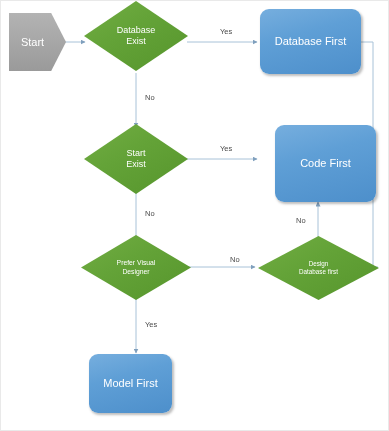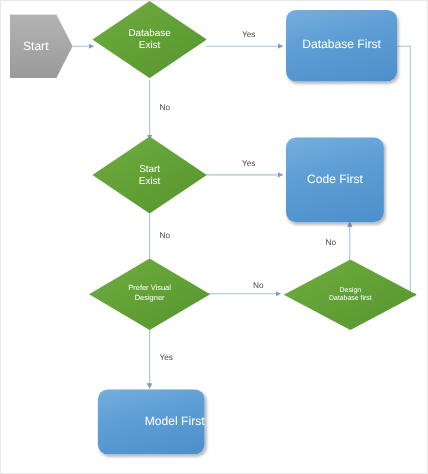--- a/index.html
+++ b/index.html
@@ -136,21 +136,21 @@
   <div class="diamond-wrap" style="left:83px; top:123px; width:104px; height:70px;">
     <div class="diamond-bg"></div>
     <div class="diamond-label" style="font-size:9px;">
       <div>
         <div>Start</div>
         <div>Exist</div>
       </div>
     </div>
   </div>
 
-  <div class="node rrect" style="left:259px; top:124px; width:89px; height:77px;">
+  <div class="node rrect" style="left:274px; top:124px; width:101px; height:77px;">
     <span>Code First</span>
   </div>
 
   <div class="diamond-wrap" style="left:80px; top:234px; width:110px; height:65px;">
     <div class="diamond-bg"></div>
     <div class="diamond-label" style="font-size:6.8px;">
       <div>
         <div>Prefer Visual</div>
         <div>Designer</div>
       </div>
@@ -160,21 +160,21 @@
   <div class="diamond-wrap" style="left:257px; top:235px; width:121px; height:64px;">
     <div class="diamond-bg"></div>
     <div class="diamond-label" style="font-size:6.3px;">
       <div>
         <div>Design</div>
         <div>Database first</div>
       </div>
     </div>
   </div>
 
-  <div class="node rrect" style="left:88px; top:353px; width:97px; height:59px;justify-content:flex-end;">
+  <div class="node rrect" style="left:88px; top:353px; width:83px; height:59px;">
     <span>Model First</span>
   </div>
 
   <div class="edge-label" style="left:219px; top:27px;">Yes</div>
 
   <div class="edge-label" style="left:144px; top:93px;">No</div>
 
   <div class="edge-label" style="left:219px; top:144px;">Yes</div>
 
   <div class="edge-label" style="left:144px; top:209px;">No</div>

